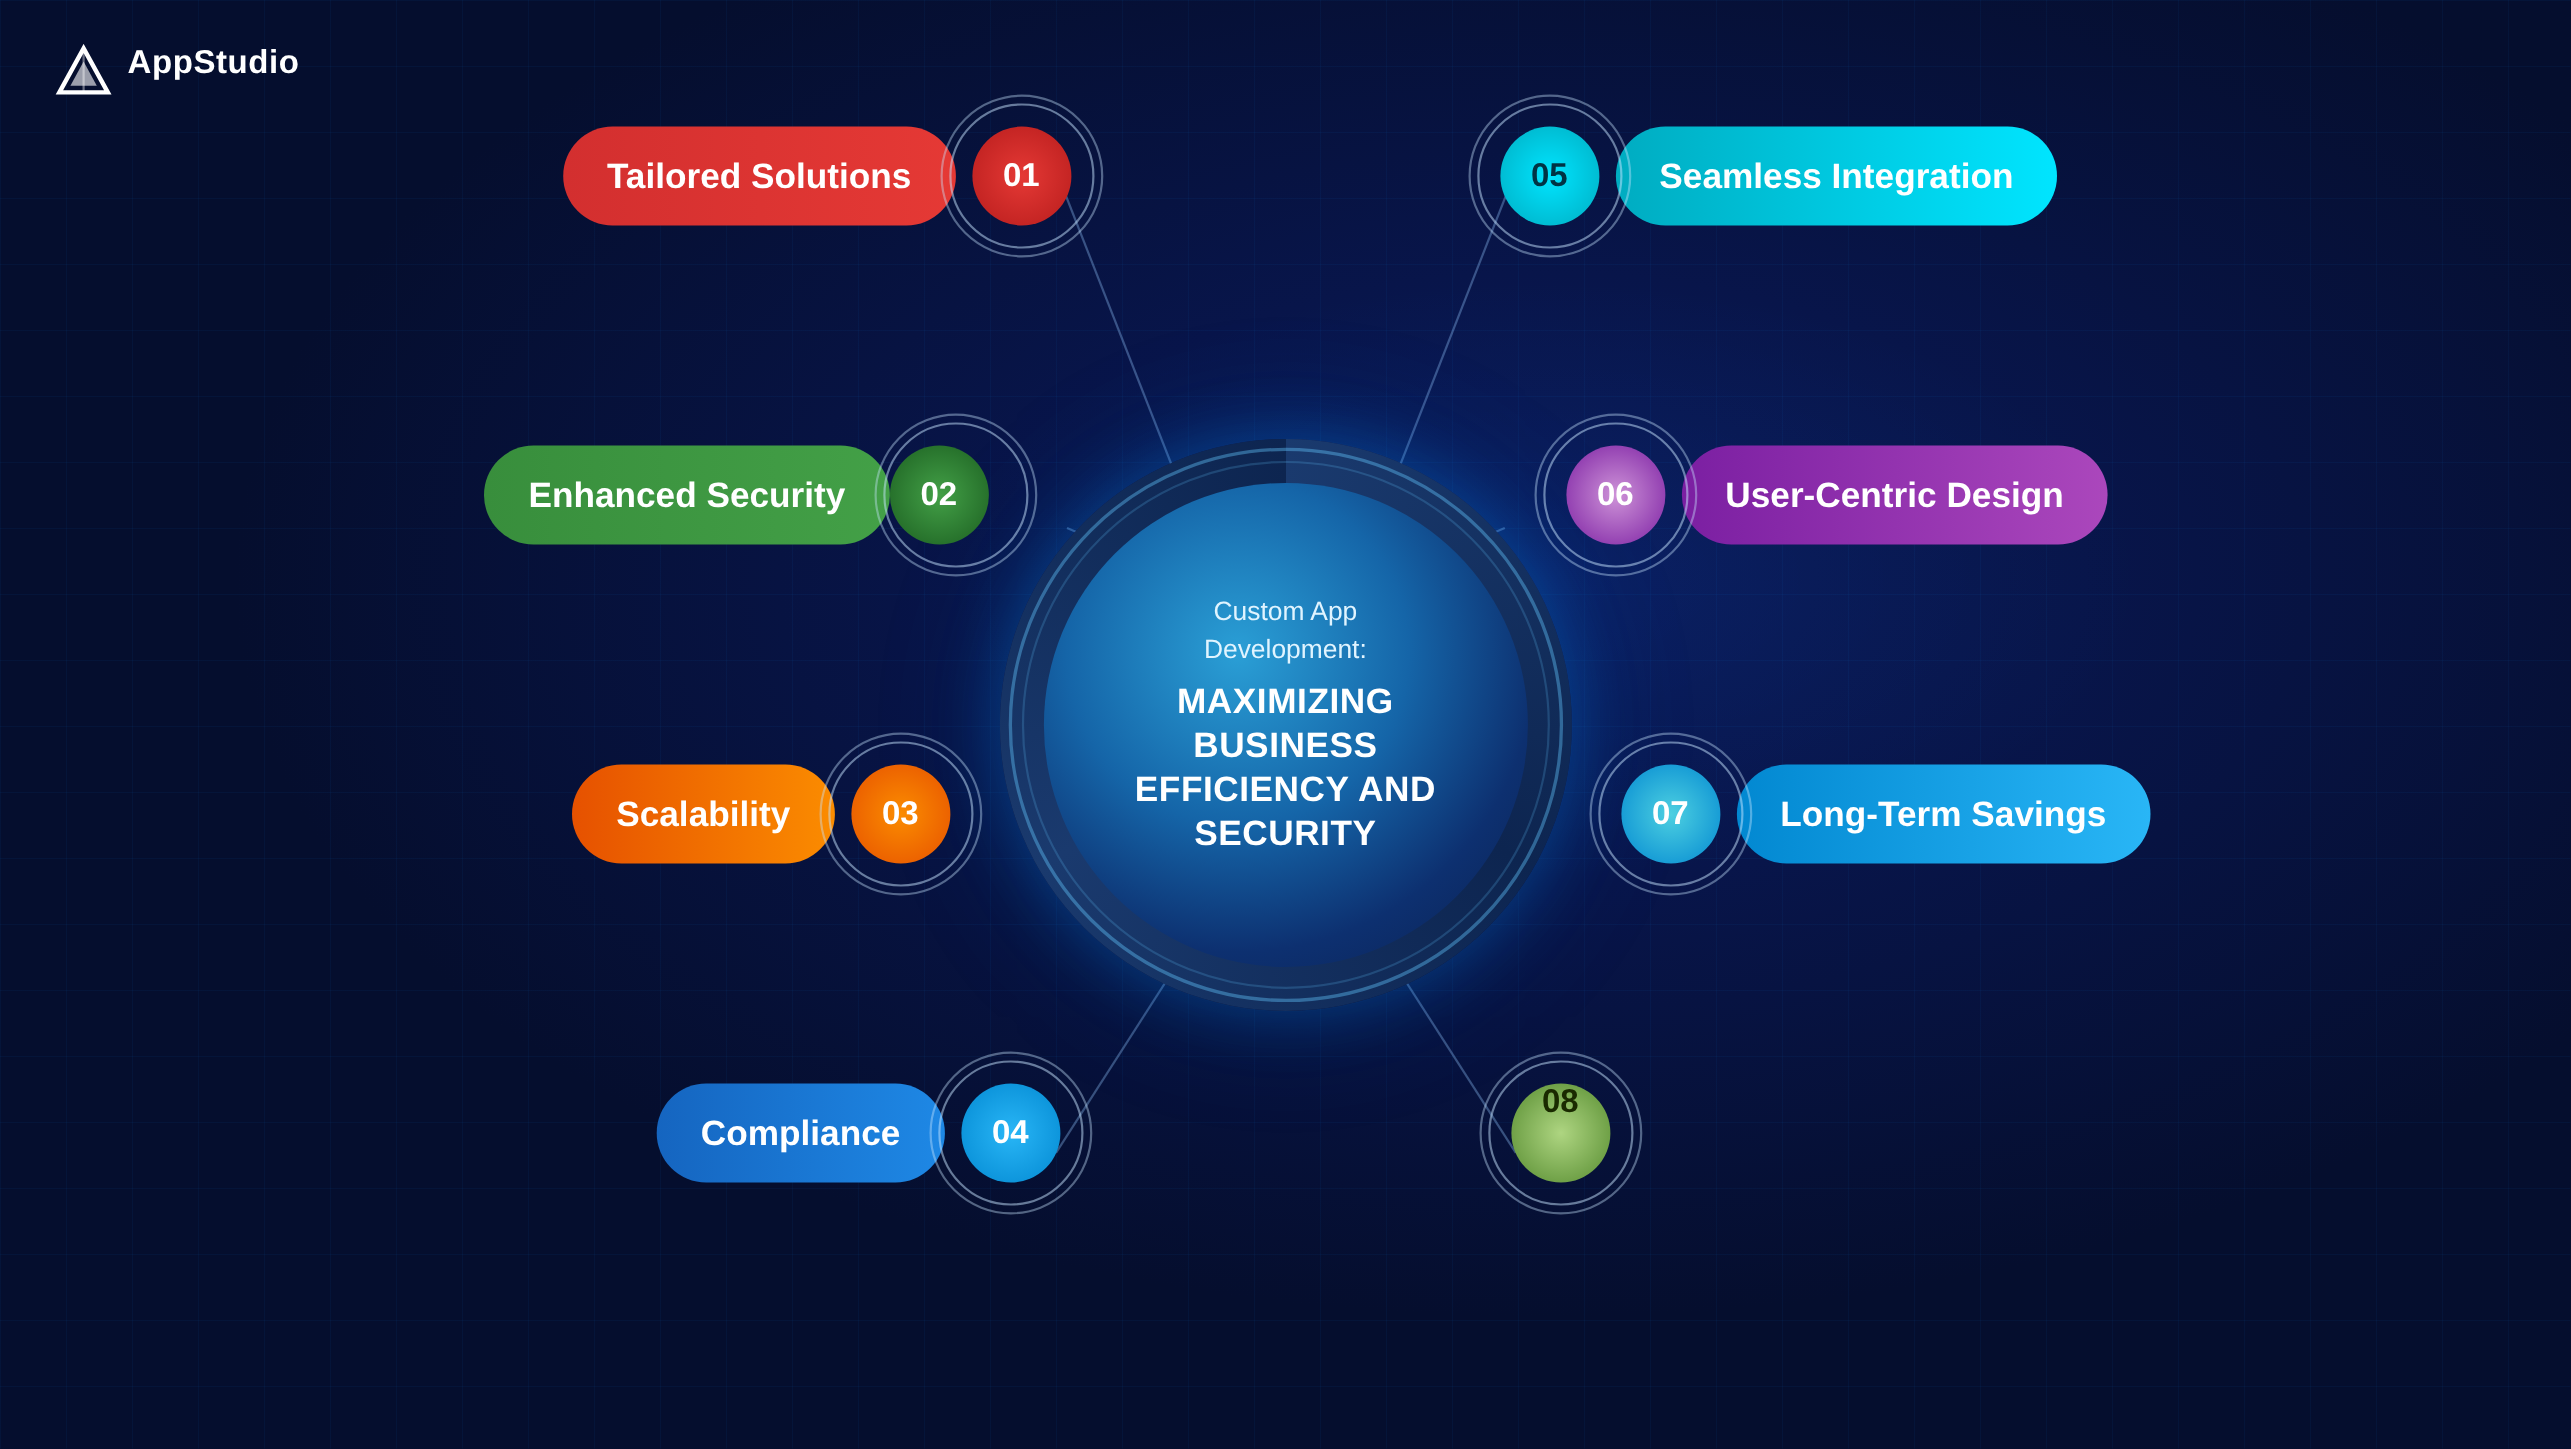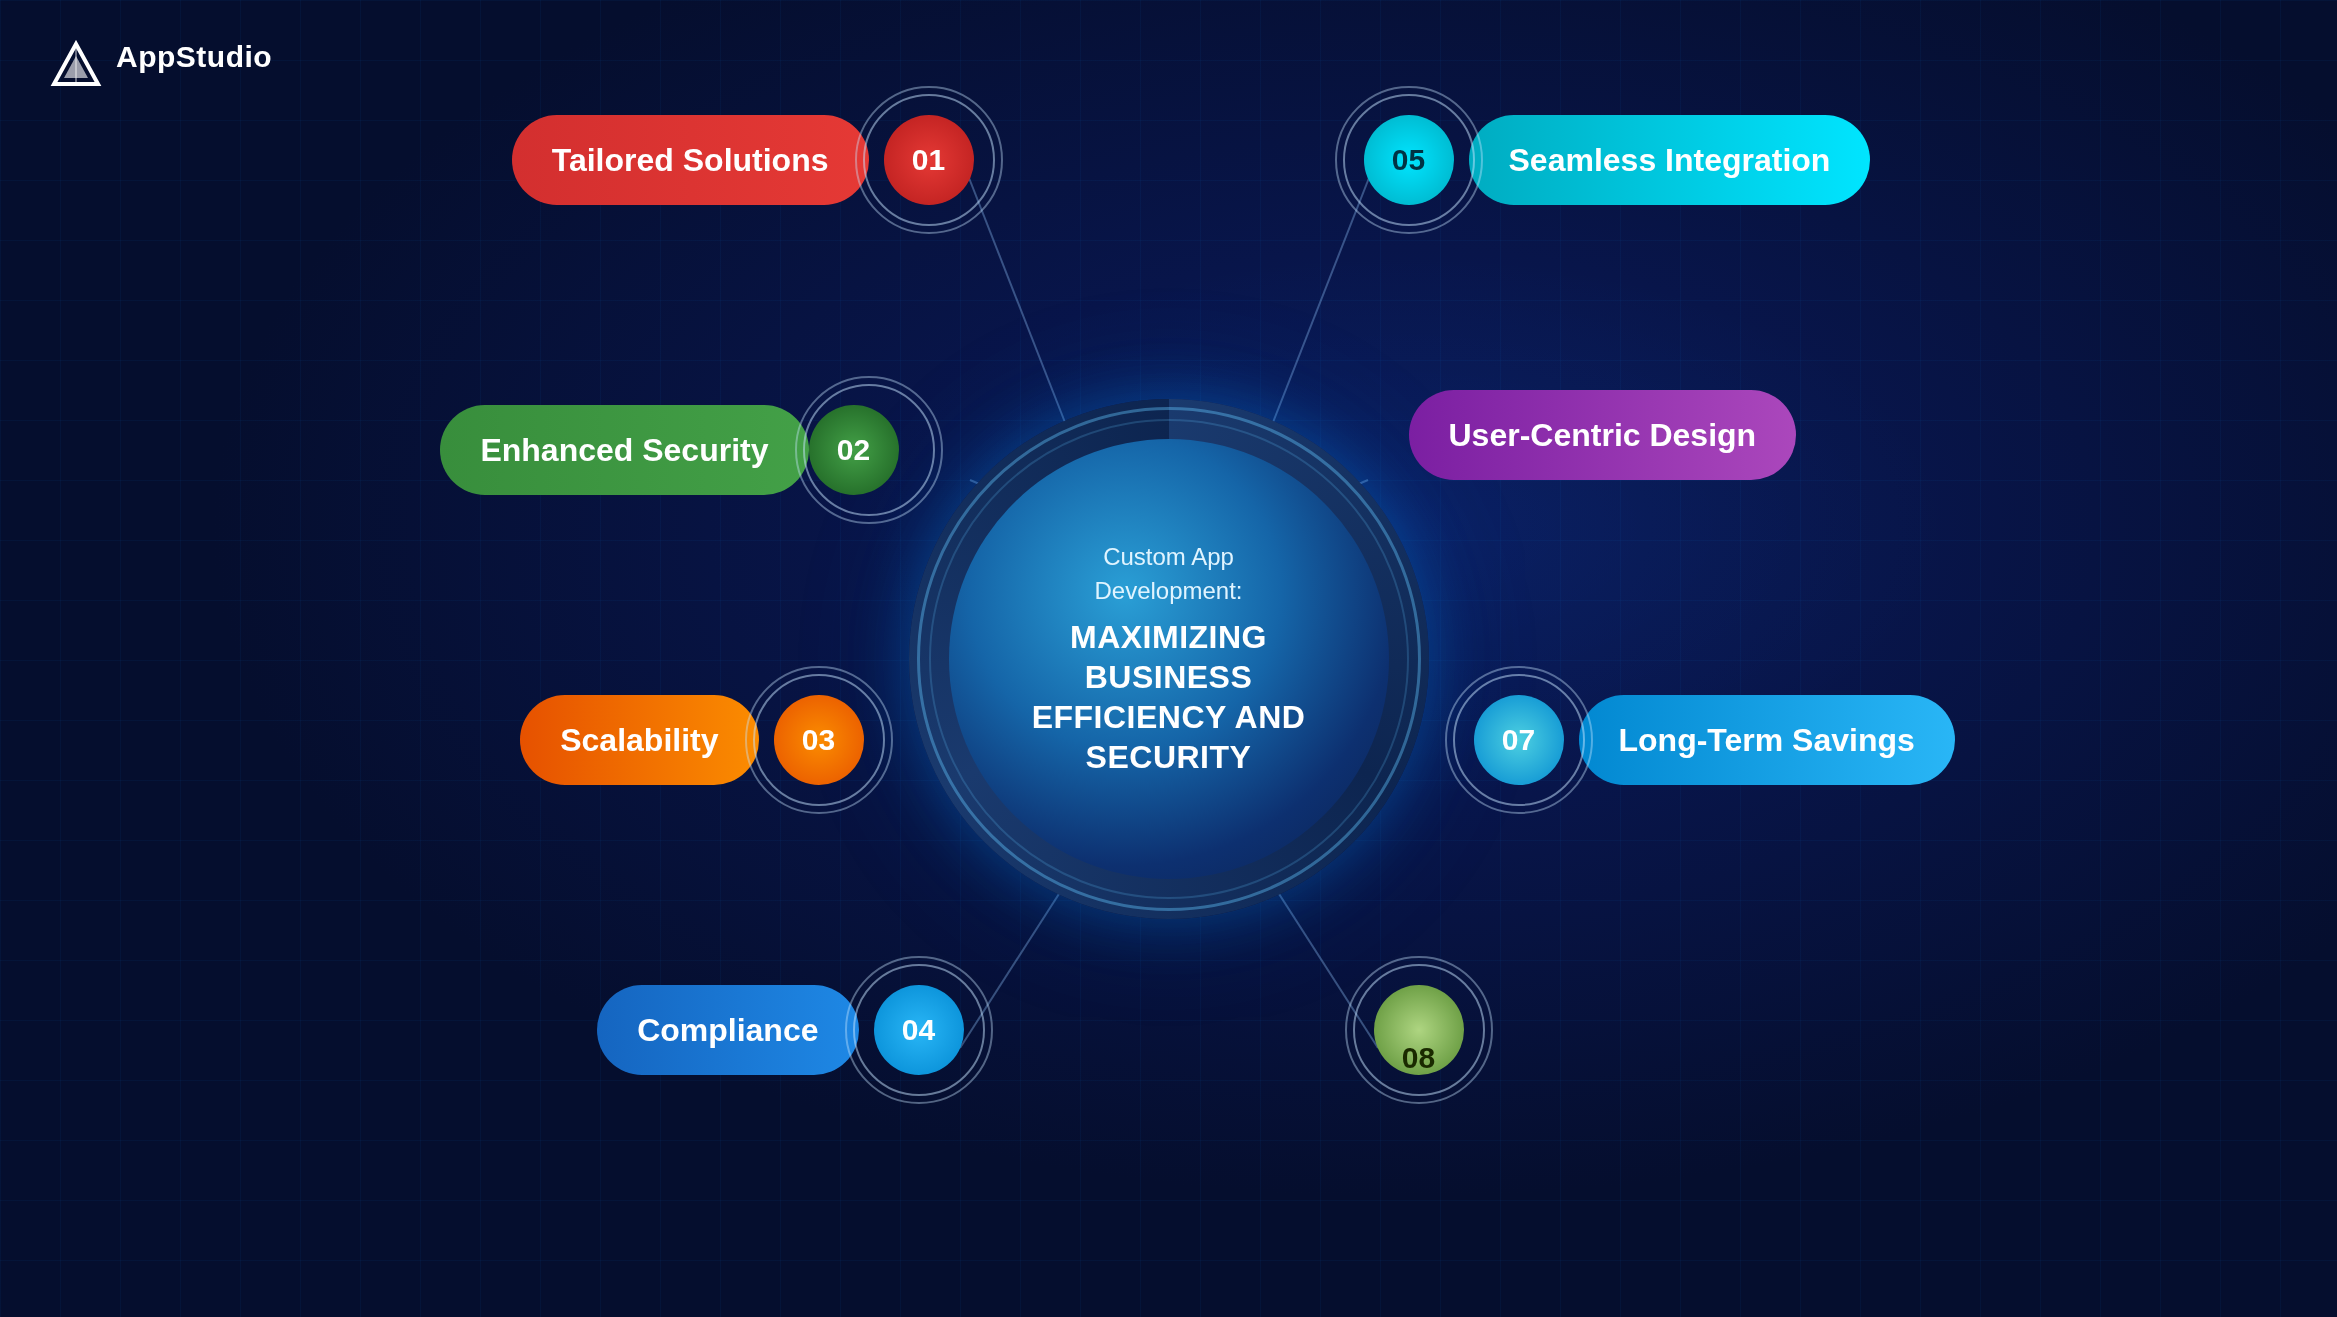--- a/index.html
+++ b/index.html
@@ -369,20 +369,27 @@
     <div class="node-inner node-05" style="width:90px; height:90px; border-radius:50%; background:radial-gradient(circle, #00e5ff, #00acc1); display:flex; align-items:center; justify-content:center; font-size:30px; font-weight:900; color:#003344;">
       <span>05</span>
     </div>
   </div>
   <div class="pill pill-05" style="border-radius:50px; padding:0 40px; height:90px; display:flex; align-items:center; background:linear-gradient(90deg,#00acc1,#00e5ff);">
     <span class="pill-text">Seamless Integration</span>
   </div>
 </div>
 
 <div class="item item-06" style="position:absolute; top:390px; left:calc(50% + 240px); display:flex; align-items:center; flex-direction:row;">
+  <div class="node-wrap" style="position:relative; width:120px; height:120px; flex-shrink:0; display:flex; align-items:center; justify-content:center;">
+    <div style="position:absolute; inset:-14px; border-radius:50%; border:2px solid rgba(200,230,255,0.4);"></div>
+    <div style="position:absolute; inset:-6px; border-radius:50%; border:2px solid rgba(200,230,255,0.5);"></div>
+    <div class="node-inner node-06" style="width:90px; height:90px; border-radius:50%; background:radial-gradient(circle, #ce93d8, #7b1fa2); display:flex; align-items:center; justify-content:center; font-size:30px; font-weight:900; color:white;">
+      <span>06</span>
+    </div>
+  </div>
   <div class="pill pill-06" style="border-radius:50px; padding:0 40px; height:90px; display:flex; align-items:center; background:linear-gradient(90deg,#7b1fa2,#ab47bc);">
     <span class="pill-text">User-Centric Design</span>
   </div>
 </div>
 
 <div class="item item-07" style="position:absolute; top:680px; left:calc(50% + 290px); display:flex; align-items:center; flex-direction:row;">
   <div class="node-wrap" style="position:relative; width:120px; height:120px; flex-shrink:0; display:flex; align-items:center; justify-content:center;">
     <div style="position:absolute; inset:-14px; border-radius:50%; border:2px solid rgba(200,230,255,0.4);"></div>
     <div style="position:absolute; inset:-6px; border-radius:50%; border:2px solid rgba(200,230,255,0.5);"></div>
     <div class="node-inner node-07" style="width:90px; height:90px; border-radius:50%; background:radial-gradient(circle, #4dd0e1, #0288d1); display:flex; align-items:center; justify-content:center; font-size:30px; font-weight:900; color:white;">
@@ -391,17 +398,17 @@
   </div>
   <div class="pill pill-07" style="border-radius:50px; padding:0 40px; height:90px; display:flex; align-items:center; background:linear-gradient(90deg,#0288d1,#29b6f6);">
     <span class="pill-text">Long-Term Savings</span>
   </div>
 </div>
 
 <div class="item item-08" style="position:absolute; top:970px; left:calc(50% + 190px); display:flex; align-items:center; flex-direction:row;">
   <div class="node-wrap" style="position:relative; width:120px; height:120px; flex-shrink:0; display:flex; align-items:center; justify-content:center;">
     <div style="position:absolute; inset:-14px; border-radius:50%; border:2px solid rgba(200,230,255,0.4);"></div>
     <div style="position:absolute; inset:-6px; border-radius:50%; border:2px solid rgba(200,230,255,0.5);"></div>
-    <div class="node-inner node-08" style="width:90px; height:90px; border-radius:50%; background:radial-gradient(circle, #aed581, #558b2f); display:flex; align-items:flex-end; justify-content:center; font-size:30px; font-weight:900; color:#1a2a00;">
+    <div class="node-inner node-08" style="width:90px; height:90px; border-radius:50%; background:radial-gradient(circle, #aed581, #558b2f); display:flex; align-items:flex-start; justify-content:center; font-size:30px; font-weight:900; color:#1a2a00;">
       <span>08</span>
     </div>
   </div>
 </div>
 
 </body></html>

